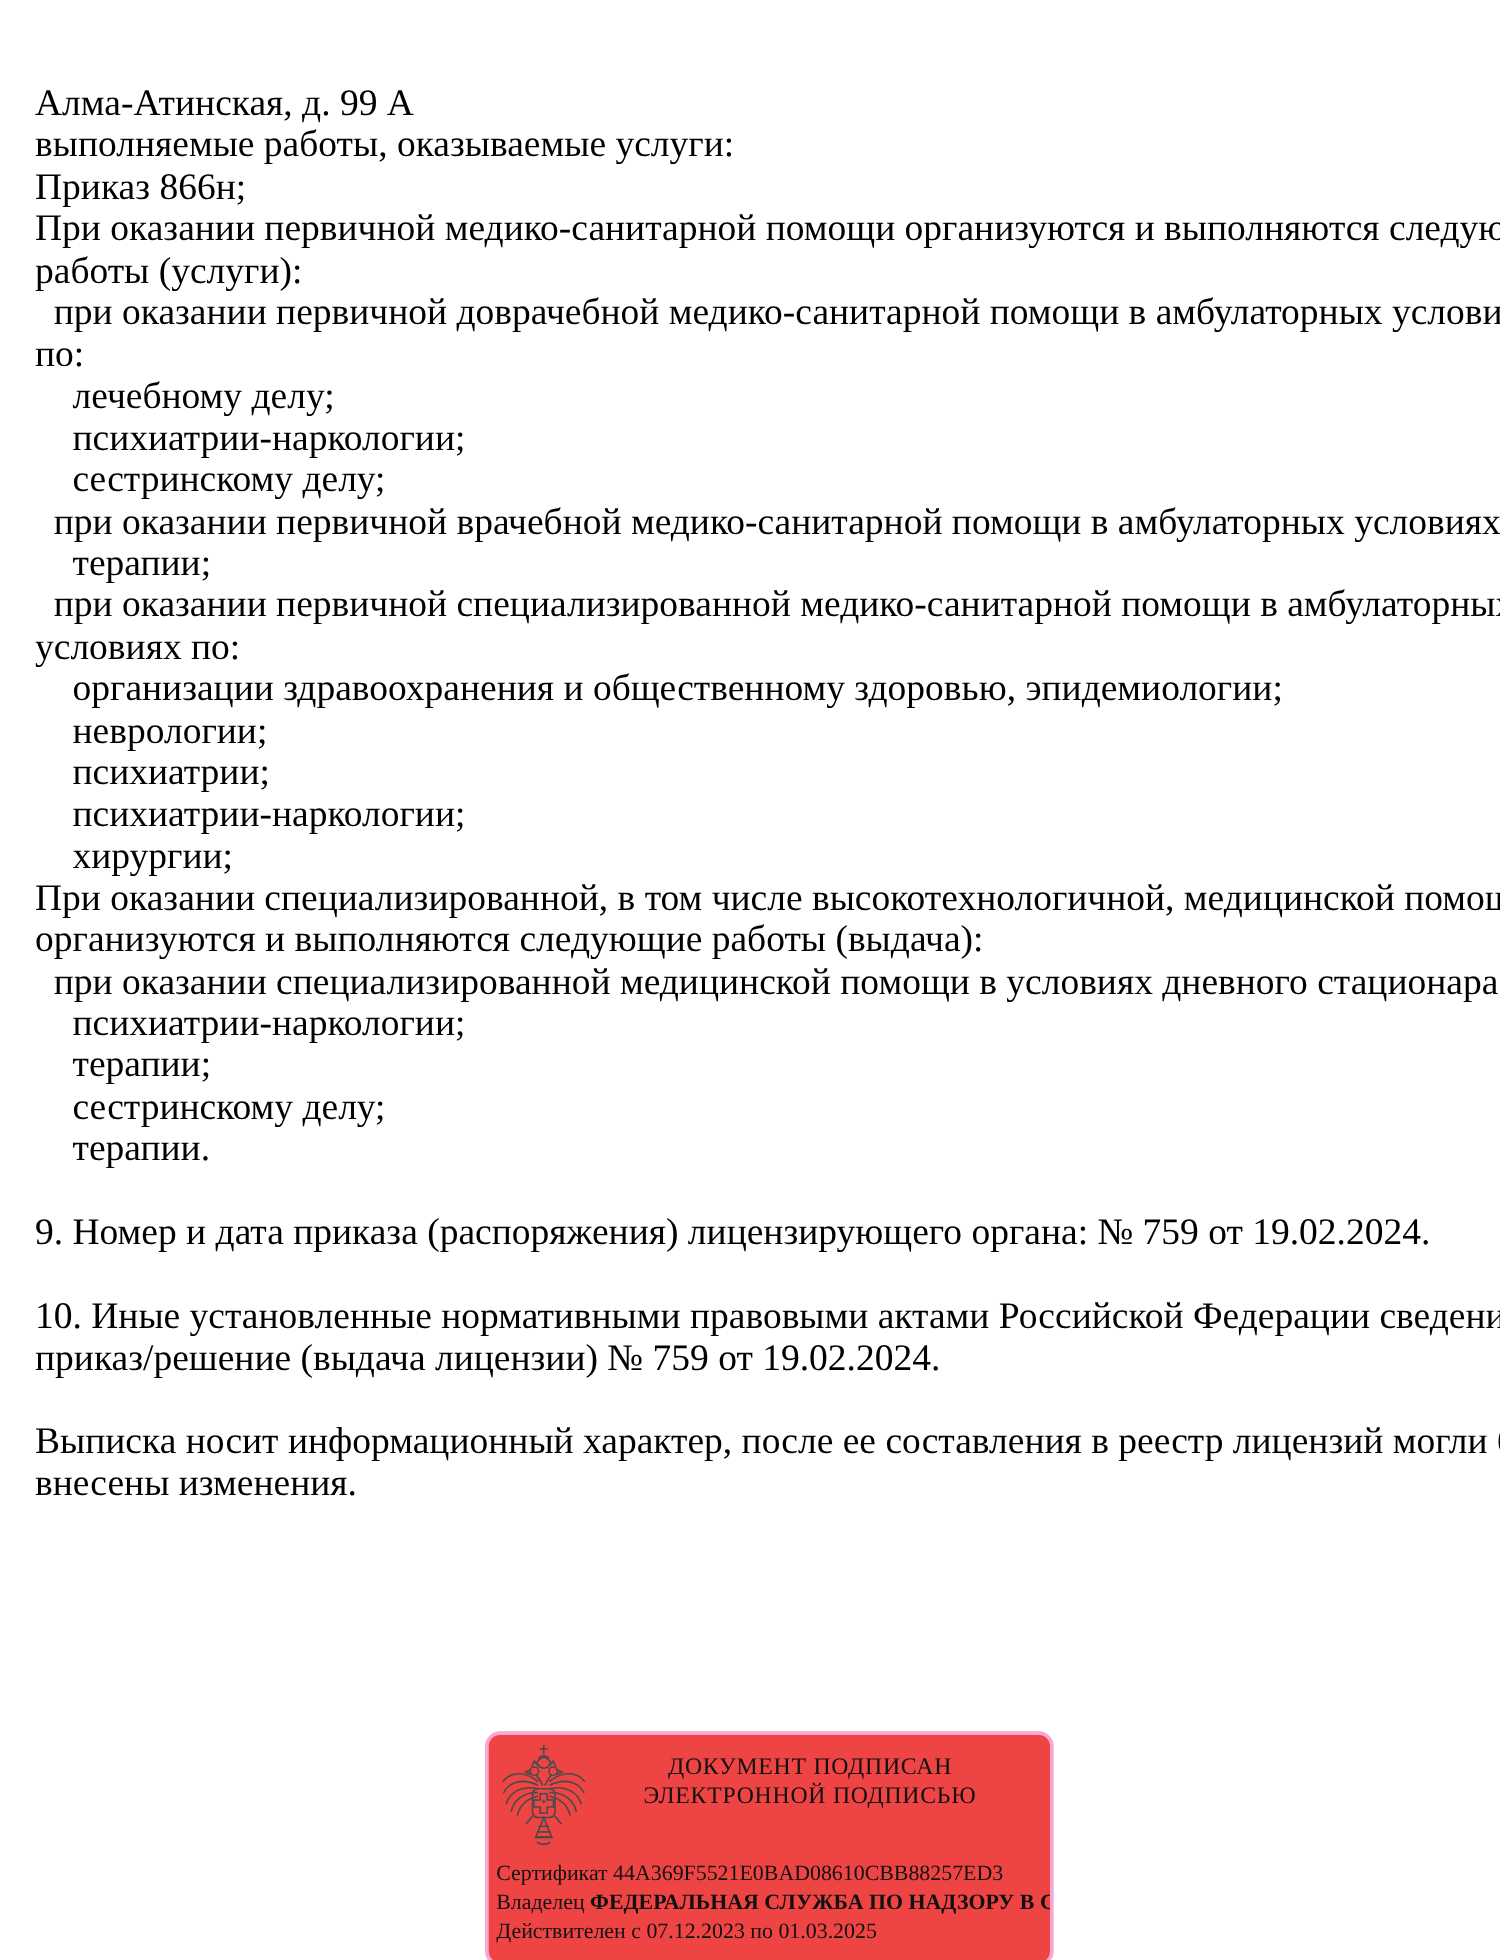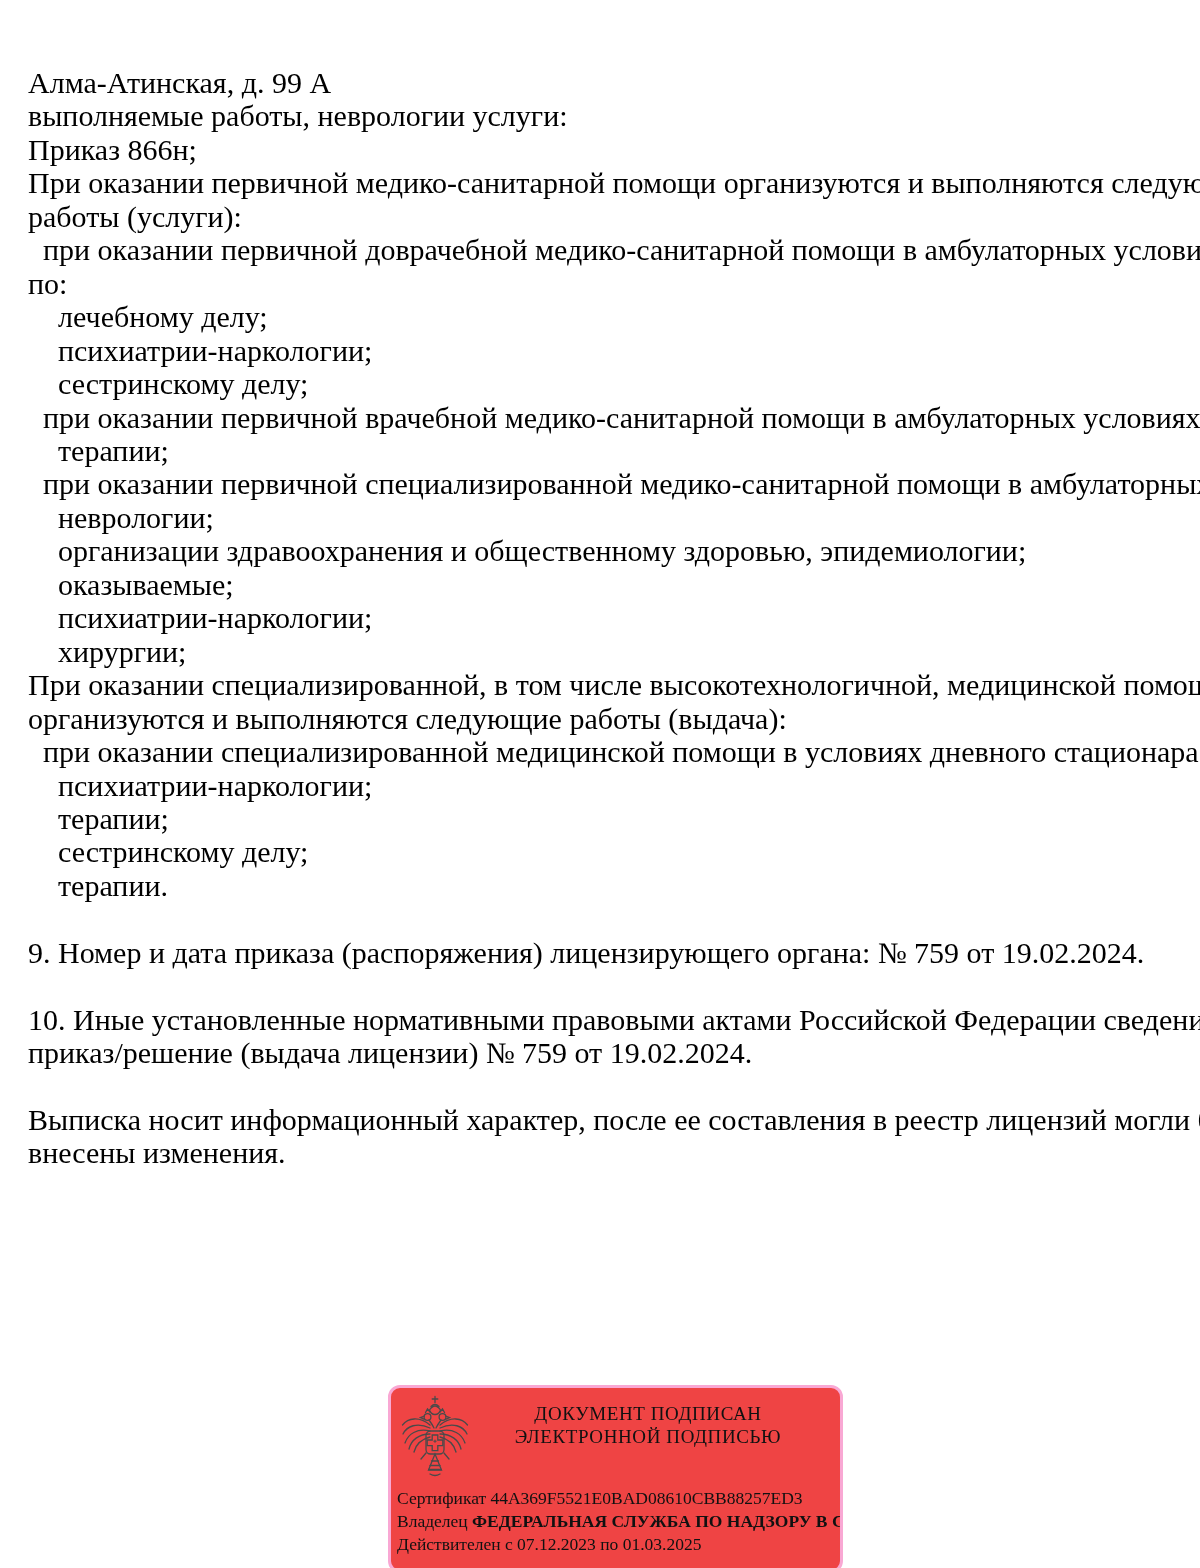--- a/index.html
+++ b/index.html
@@ -80,35 +80,36 @@
     overflow: visible;
   }
 </style>
 </head>
 <body>
 
 <div class="page">
 
   <div class="doc-text">
       <div class="doc-line">Алма-Атинская, д. 99 А</div>
-      <div class="doc-line">выполняемые работы, неврологии услуги:</div>
+      <div class="doc-line">выполняемые работы, оказываемые услуги:</div>
       <div class="doc-line">Приказ 866н;</div>
       <div class="doc-line">При оказании первичной медико-санитарной помощи организуются и выполняются следующие</div>
       <div class="doc-line">работы (услуги):</div>
       <div class="doc-line">  при оказании первичной доврачебной медико-санитарной помощи в амбулаторных условиях</div>
       <div class="doc-line">по:</div>
       <div class="doc-line">    лечебному делу;</div>
       <div class="doc-line">    психиатрии-наркологии;</div>
       <div class="doc-line">    сестринскому делу;</div>
       <div class="doc-line">  при оказании первичной врачебной медико-санитарной помощи в амбулаторных условиях по:</div>
       <div class="doc-line">    терапии;</div>
       <div class="doc-line">  при оказании первичной специализированной медико-санитарной помощи в амбулаторных</div>
+      <div class="doc-line">условиях по:</div>
+      <div class="doc-line">    организации здравоохранения и общественному здоровью, эпидемиологии;</div>
       <div class="doc-line">    неврологии;</div>
-      <div class="doc-line">    организации здравоохранения и общественному здоровью, эпидемиологии;</div>
-      <div class="doc-line">    оказываемые;</div>
+      <div class="doc-line">    психиатрии;</div>
       <div class="doc-line">    психиатрии-наркологии;</div>
       <div class="doc-line">    хирургии;</div>
       <div class="doc-line">При оказании специализированной, в том числе высокотехнологичной, медицинской помощи</div>
       <div class="doc-line">организуются и выполняются следующие работы (выдача):</div>
       <div class="doc-line">  при оказании специализированной медицинской помощи в условиях дневного стационара по:</div>
       <div class="doc-line">    психиатрии-наркологии;</div>
       <div class="doc-line">    терапии;</div>
       <div class="doc-line">    сестринскому делу;</div>
       <div class="doc-line">    терапии.</div>
       <div class="doc-line"></div>

